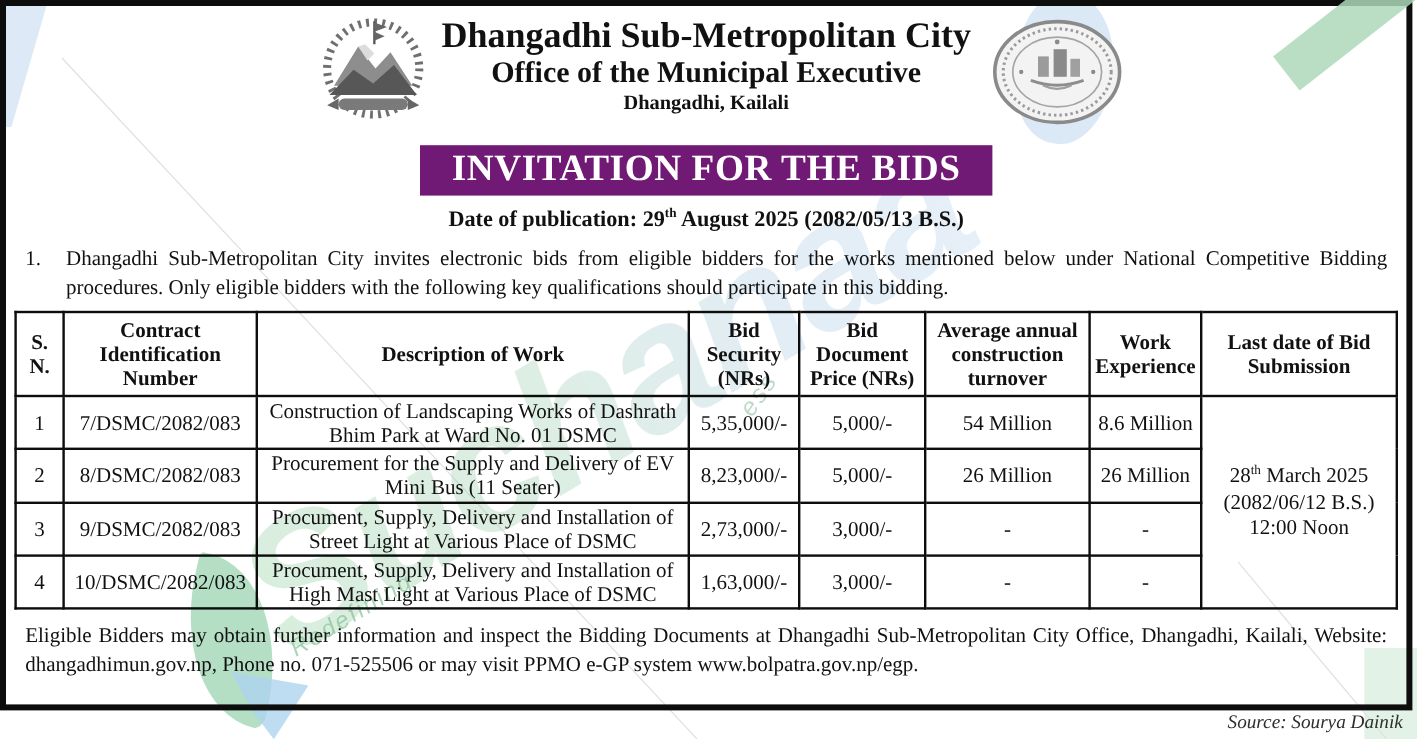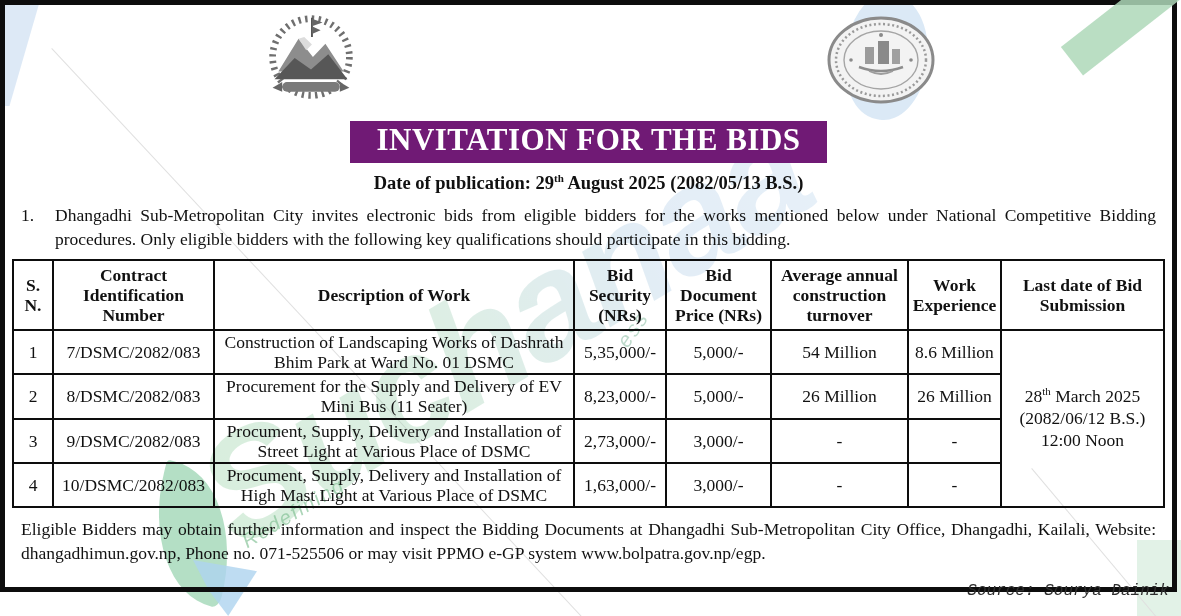--- a/index.html
+++ b/index.html
@@ -53,22 +53,22 @@
   table{border-collapse:collapse;margin:8px auto 0;table-layout:fixed;width:1151px;}
   th,td{border:2.5px solid #0d0d0d;text-align:center;vertical-align:middle;
     font-size:17.5px;padding:1px 3px;box-sizing:border-box;}
   th{font-weight:bold;height:70px;line-height:1.16;}
   td{height:44px;line-height:1.15;}
   th.sn{white-space:pre-line;}
   .lastdate{font-size:17.5px;line-height:1.25;}
   .footer-text{margin:9px 16px 0;font-size:17.5px;line-height:1.38;text-align:justify;}
   .footer-text .link{cursor:pointer;}
   .signature{text-align:right;font-weight:bold;font-size:19px;margin:7px 18px 0;}
-  .source{position:absolute;right:12px;top:582px;z-index:2;
-    font-family:Liberation Mono, monospace;font-style:italic;font-size:16px;color:#2e2e2e;}
+  .source{position:absolute;right:12px;top:594px;z-index:2;
+    font-family:Liberation Serif, serif;font-style:italic;font-size:16px;color:#2e2e2e;}
 </style>
 </head>
 <body>
 
 <div class="wm-layer">
   <div class="corner-tl"></div>
   <div class="seal-bg"></div>
   <div class="corner-br"></div>
   <div class="crease crease1"></div>
   <div class="crease crease2"></div>
@@ -89,20 +89,25 @@
         <path d="M51 6 L51 26" stroke="#555" stroke-width="2" fill="none"></path>
         <path d="M51 7 L62 11 L51 15 Z M51 15 L60 19 L51 23 Z" fill="#666"></path>
         <polygon points="16,62 37,28 52,47 65,33 84,62" fill="#8d8d8d"></polygon>
         <polygon points="37,28 45,40 51,34 43,26" fill="#dcdcdc"></polygon>
         <polygon points="12,70 33,48 50,60 68,44 88,70" fill="#575757"></polygon>
         <rect x="20" y="73" width="60" height="10" rx="5" fill="#7a7a7a"></rect>
         <path d="M20 73 L10 79 L20 83 Z" fill="#666"></path>
         <path d="M80 73 L90 79 L80 83 Z" fill="#666"></path>
       </svg>
     </span>
+    <div class="titles">
+      <div class="title">Dhangadhi Sub-Metropolitan City</div>
+      <div class="subtitle">Office of the Municipal Executive</div>
+      <div class="location">Dhangadhi, Kailali</div>
+    </div>
     <span class="right-seal">
       <svg viewBox="0 0 112 90" width="112" height="90">
         <ellipse cx="56" cy="45" rx="52" ry="42" fill="#f3f3f3" stroke="#8a8a8a" stroke-width="3"></ellipse>
         <ellipse cx="56" cy="45" rx="45" ry="36" fill="none" stroke="#9a9a9a" stroke-width="2.5" stroke-dasharray="2 2.6"></ellipse>
         <ellipse cx="56" cy="45" rx="37" ry="29" fill="none" stroke="#a5a5a5" stroke-width="1.4"></ellipse>
         <rect x="40" y="32" width="9" height="17" fill="#9b9b9b"></rect>
         <rect x="53" y="26" width="11" height="23" fill="#8a8a8a"></rect>
         <rect x="67" y="34" width="8" height="15" fill="#a0a0a0"></rect>
         <path d="M34 52 Q56 60 78 52" stroke="#8d8d8d" stroke-width="2.5" fill="none"></path>
         <path d="M44 56 Q56 62 68 56" stroke="#9d9d9d" stroke-width="1.8" fill="none"></path>

